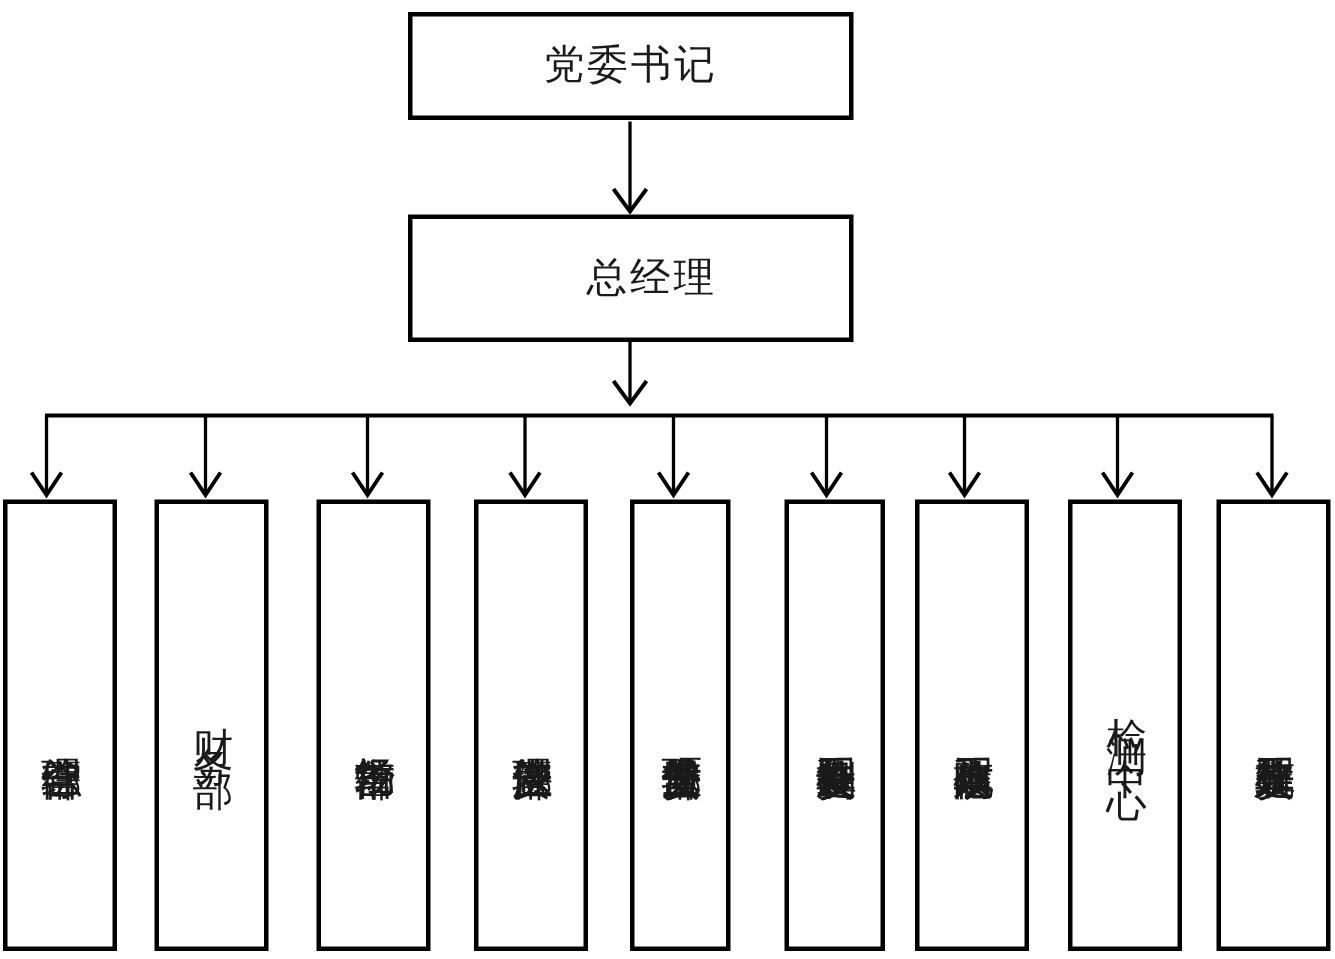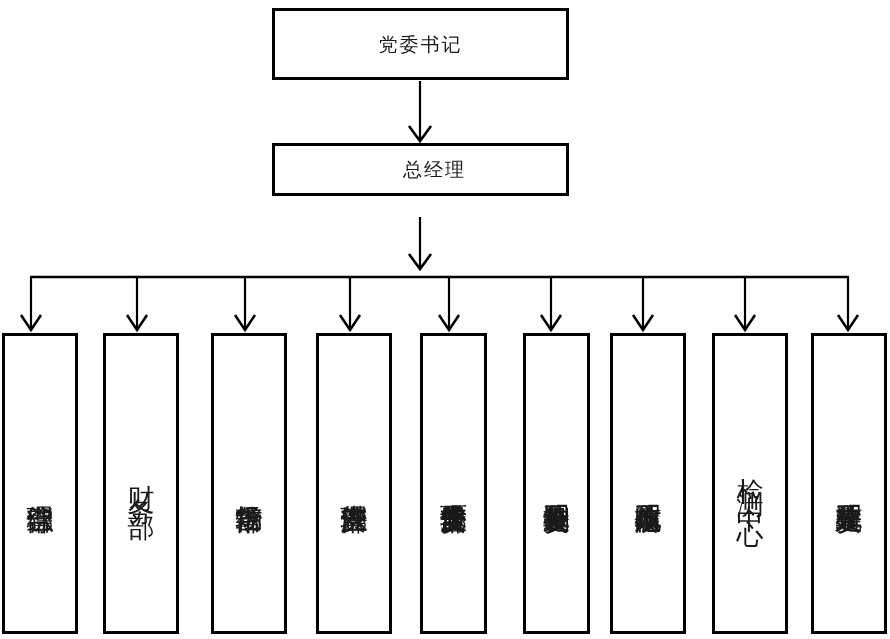--- a/index.html
+++ b/index.html
@@ -28,21 +28,21 @@
   .node-box {
     position: absolute;
     box-sizing: border-box;
     border: 3px solid #000000;
     background: #ffffff;
     display: flex;
     align-items: center;
     justify-content: center;
   }
   .node-label-h {
-    font-size: 19px;
+    font-size: 27px;
     line-height: 1.1;
     color: #1a1a1a;
     letter-spacing: 2px;
     white-space: nowrap;
     font-family: "DejaVu Serif", "Liberation Serif", serif;
   }
   .dept-box {
     position: absolute;
     box-sizing: border-box;
     border: 3px solid #000000;
@@ -111,21 +111,21 @@
         <line x1="848" y1="277" x2="848" y2="330"></line>
         <polyline points="838,315 848,330 858,315" stroke-width="2.6"></polyline>
       </g>
     </g>
   </svg>
 
   <div class="node-box" style="left:272px; top:8px; width:297px; height:72px;">
     <span class="node-label-h">党委书记</span>
   </div>
 
-  <div class="node-box" style="left:272px; top:143px; width:297px; height:53px;padding-left:28px;">
+  <div class="node-box" style="left:272px; top:143px; width:297px; height:85px;padding-left:28px;">
     <span class="node-label-h">总经理</span>
   </div>
 
   <div class="dept-box" style="left:2px; top:333px; width:76px; height:301px;">
     <span class="node-label-v tight">综合管理部</span>
   </div>
 
   <div class="dept-box" style="left:103px; top:333px; width:76px; height:301px;">
     <span class="node-label-v spaced">财务部</span>
   </div>

